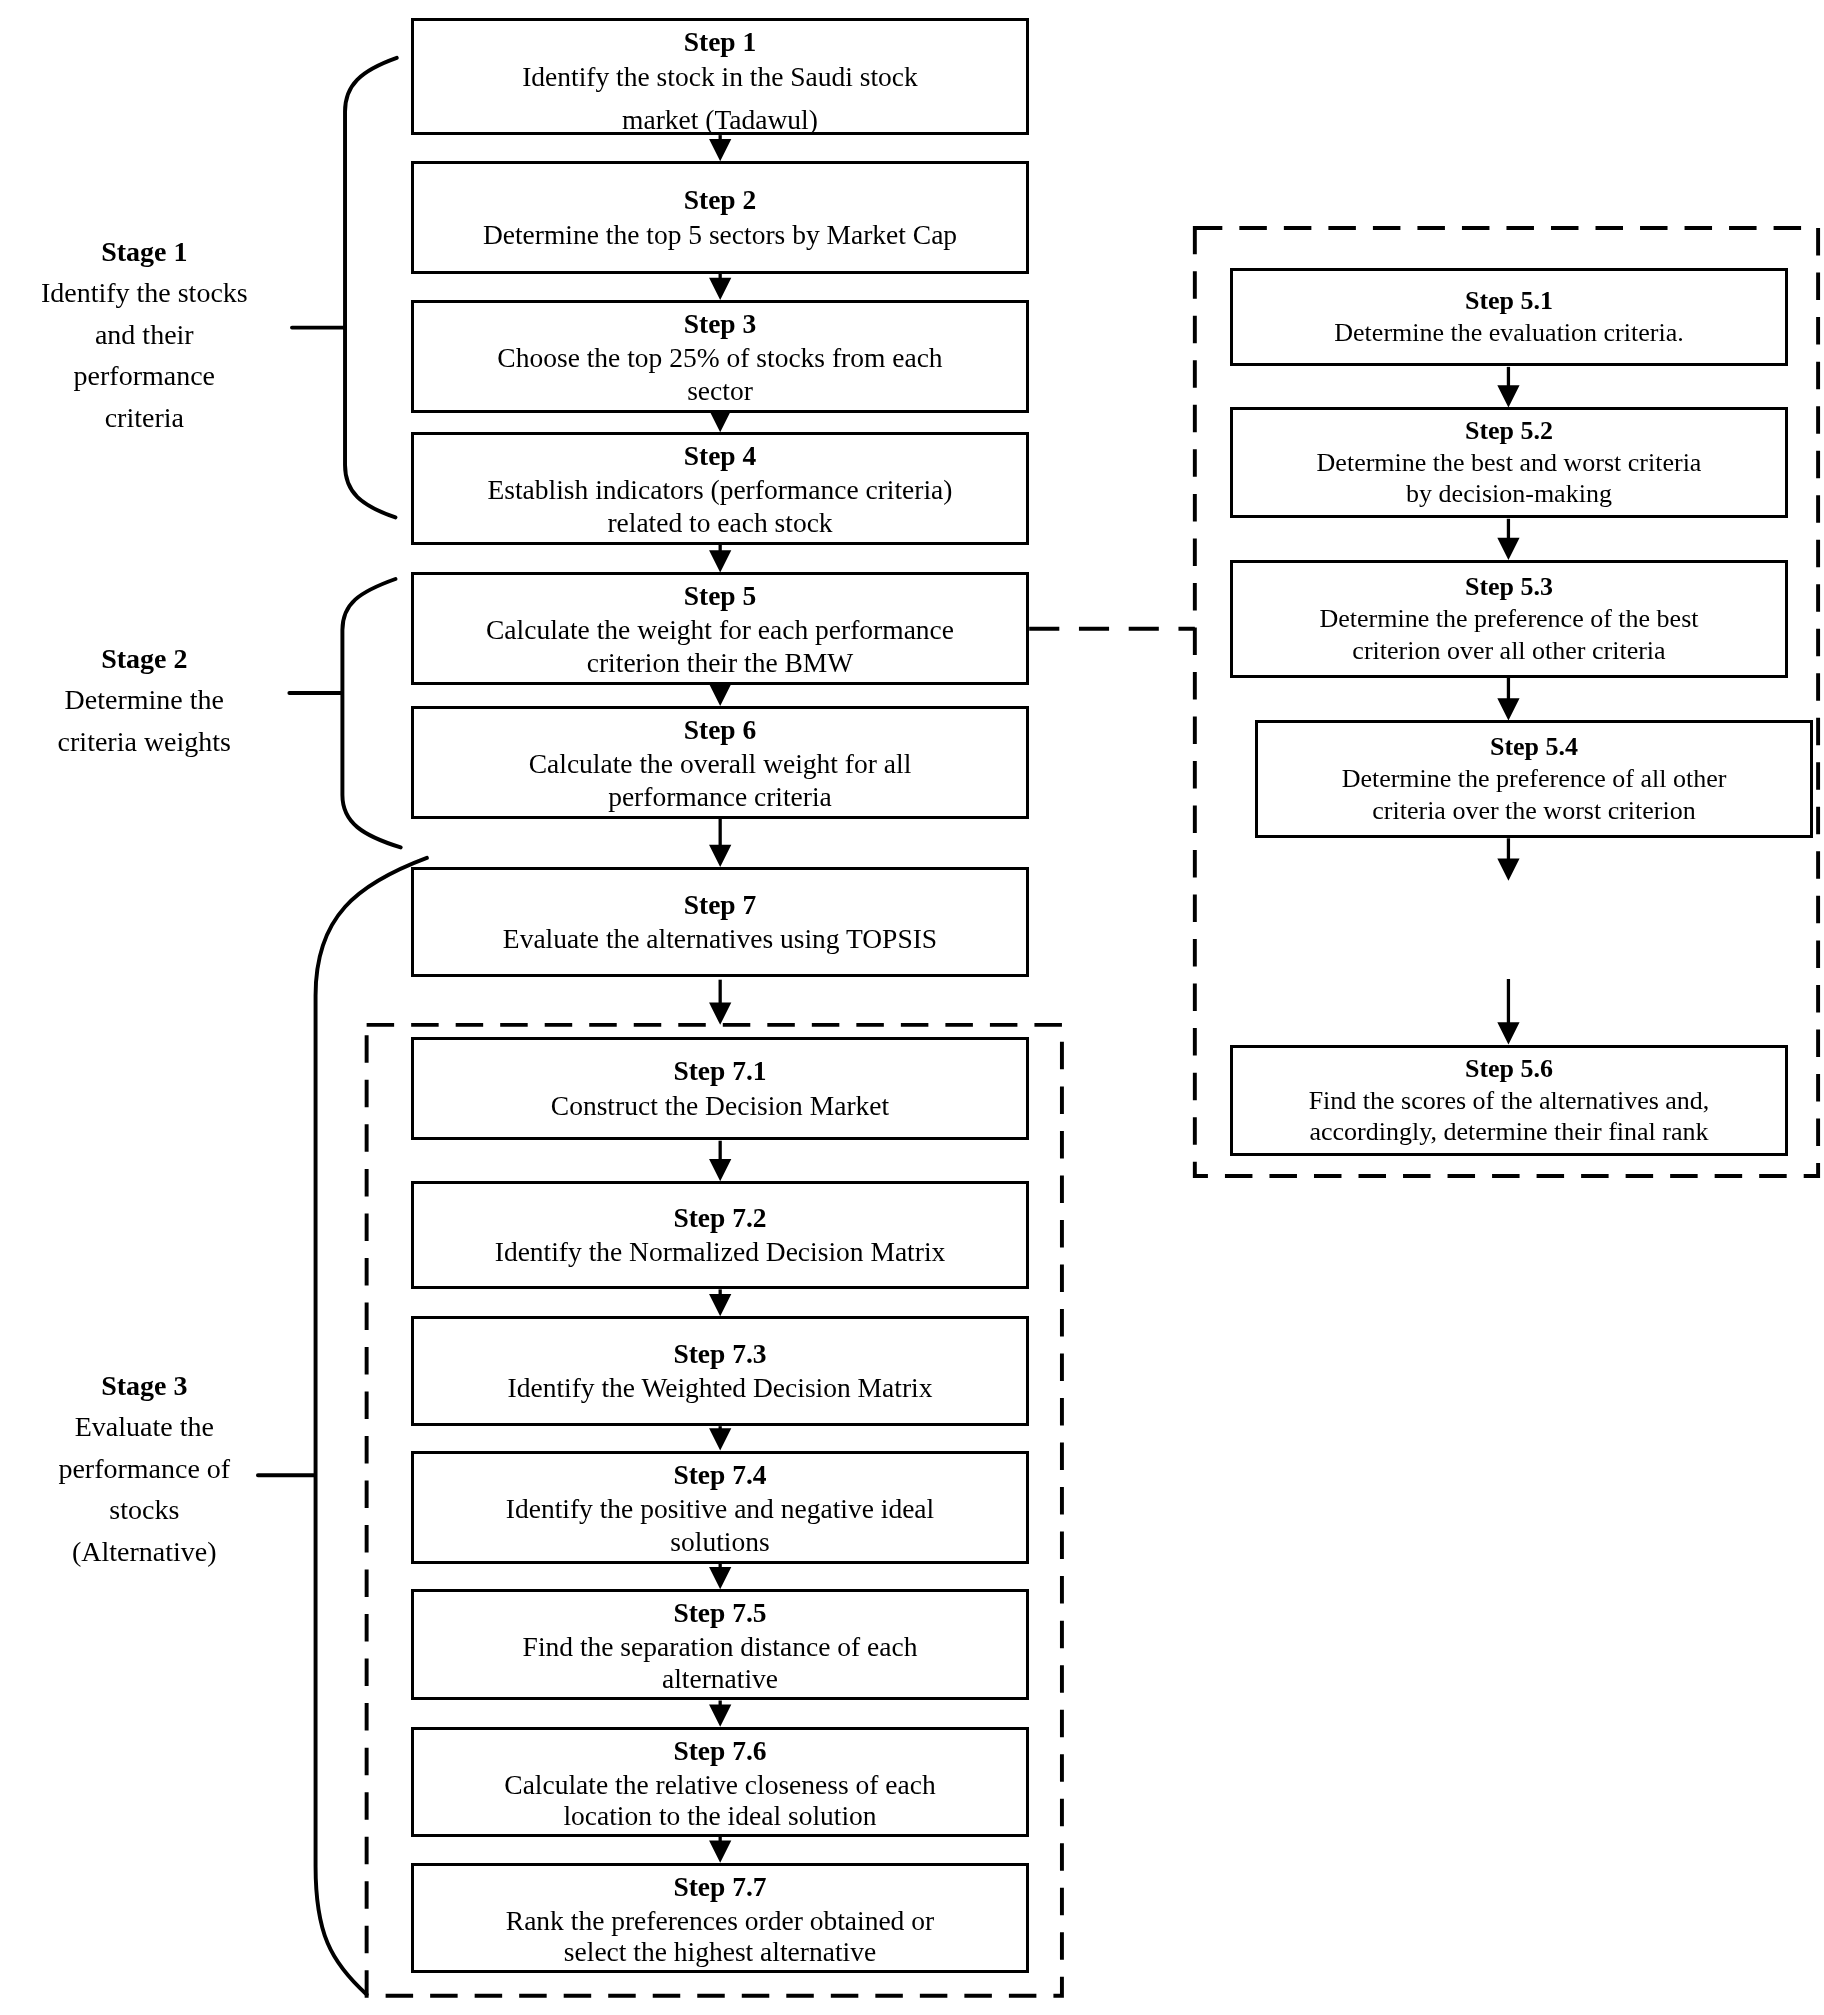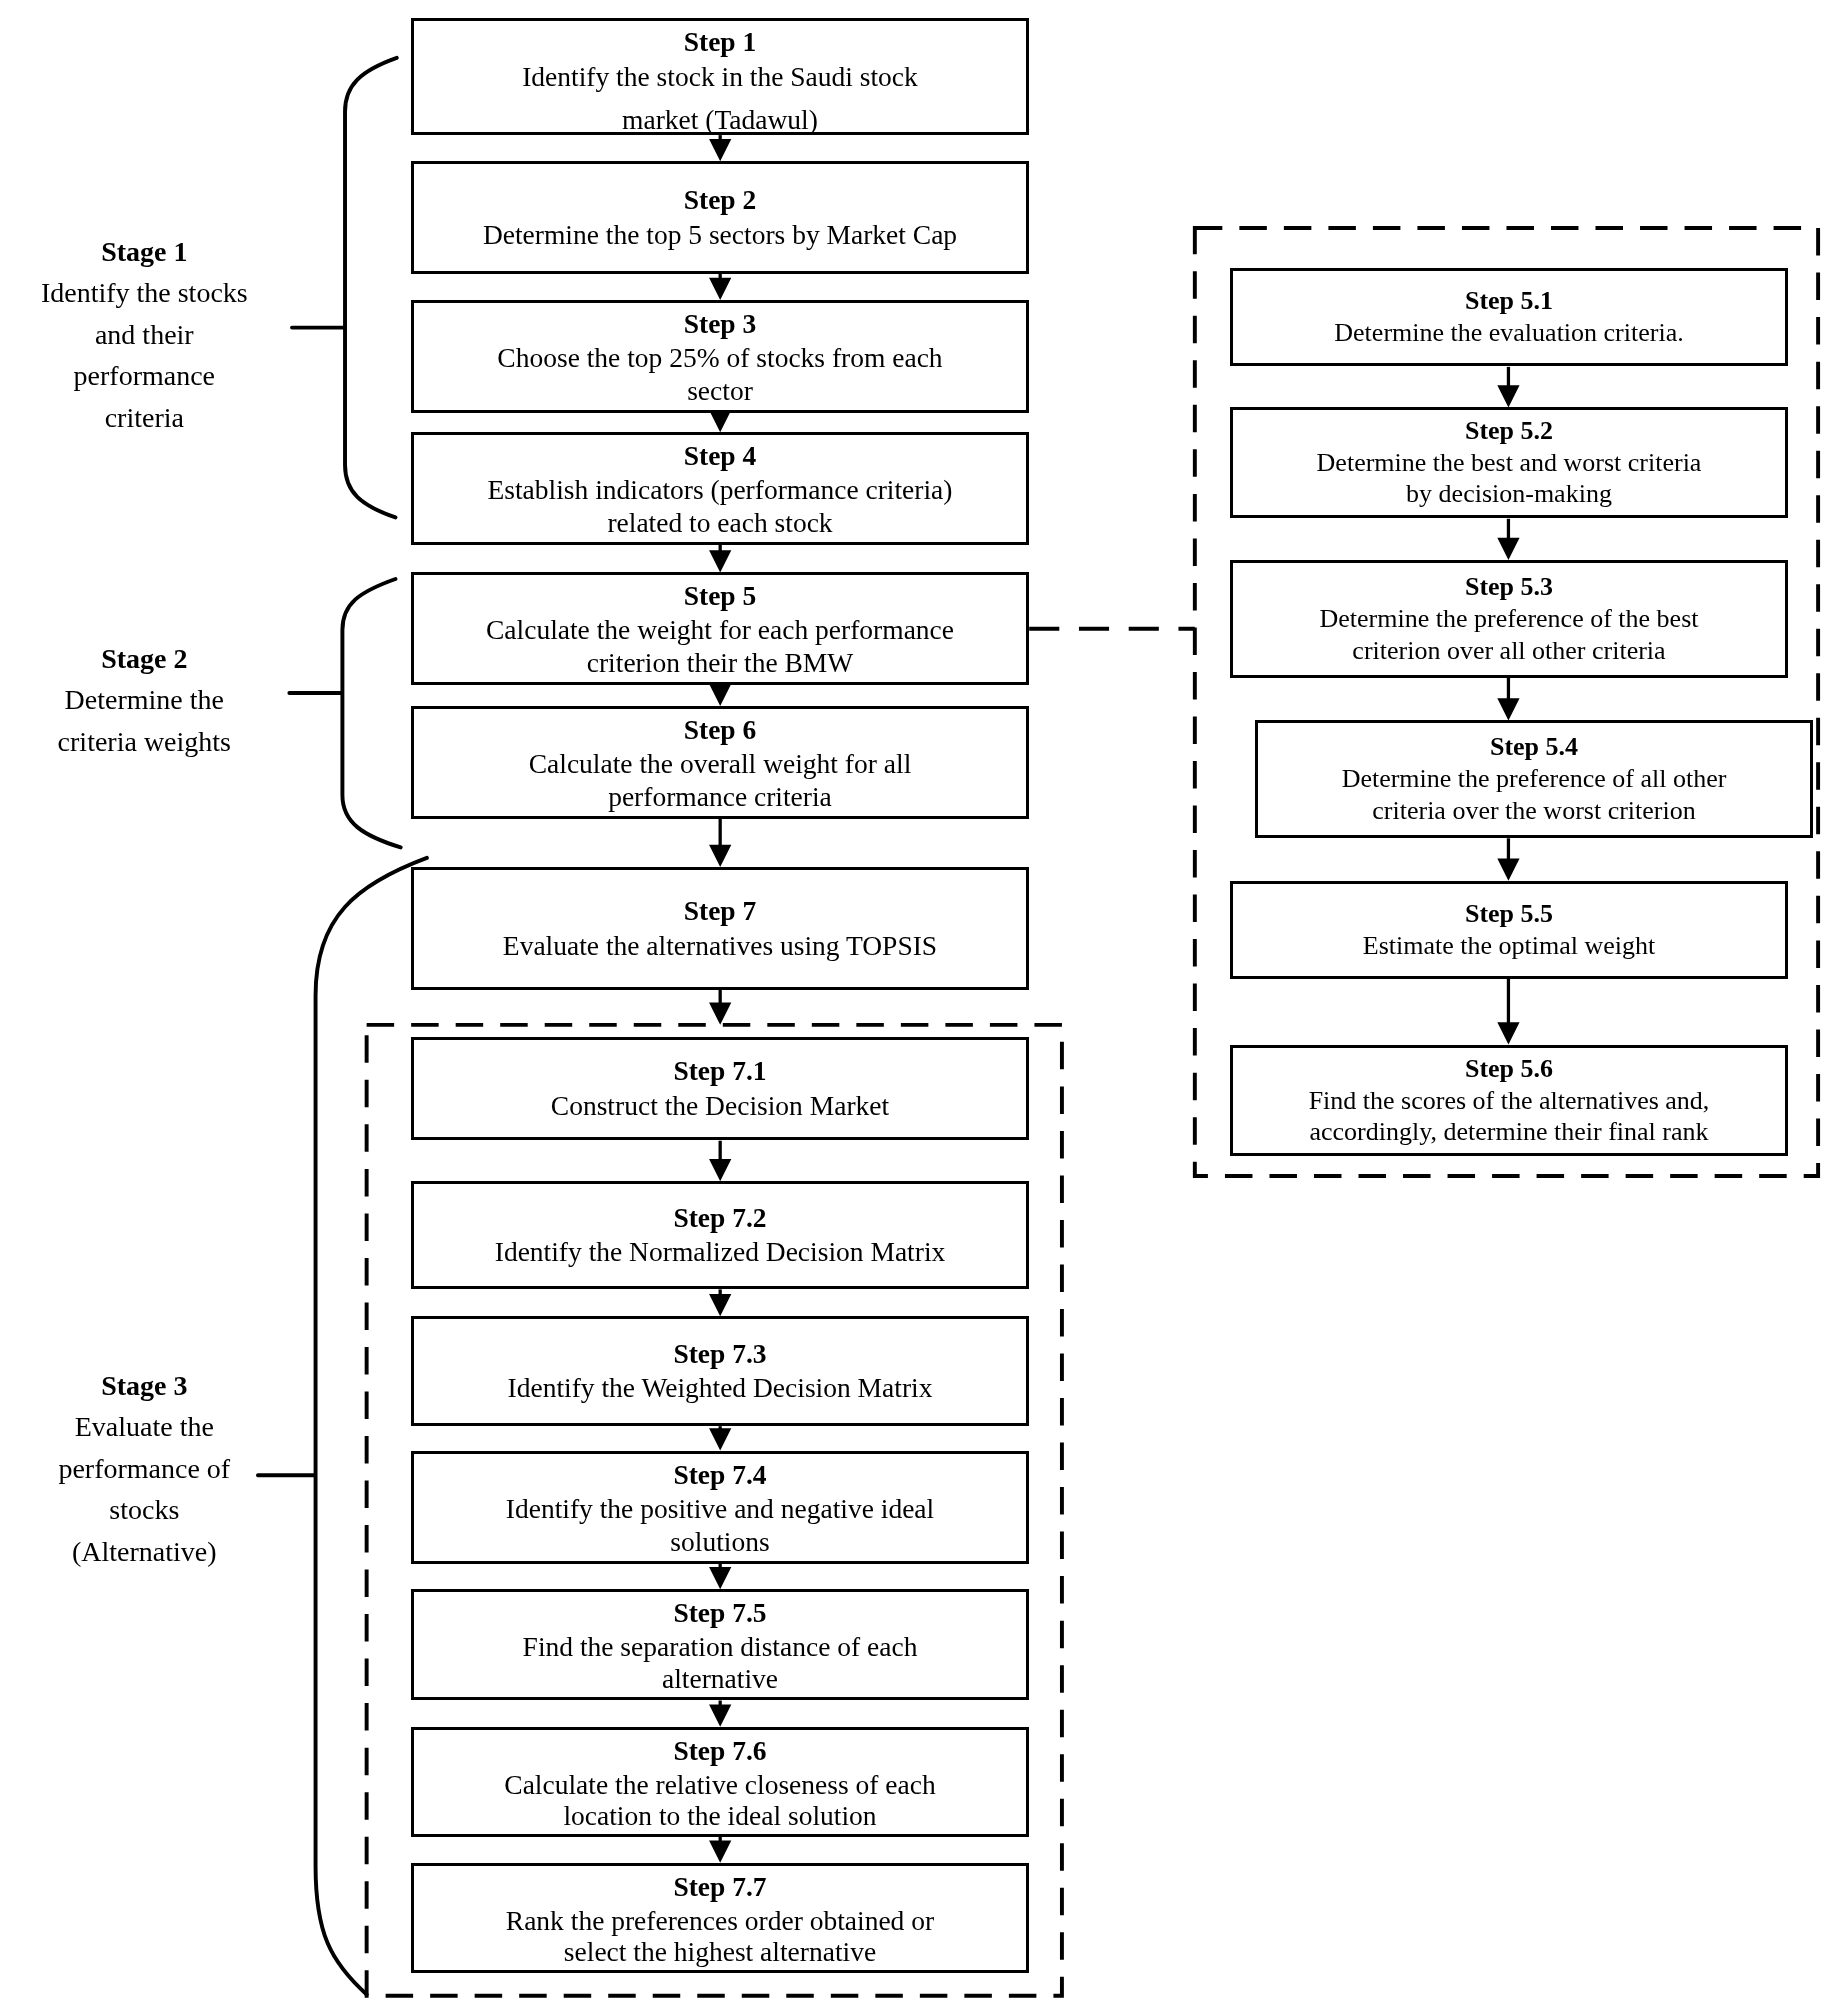--- a/index.html
+++ b/index.html
@@ -167,21 +167,21 @@
   <div class="box" style="left:411px;top:572px;width:618px;height:113px;">
     <div class="title">Step 5</div>
     <div class="line">Calculate the weight for each performance</div>
     <div class="line">criterion their the BMW</div>
   </div>
   <div class="box" style="left:411px;top:706px;width:618px;height:113px;">
     <div class="title">Step 6</div>
     <div class="line">Calculate the overall weight for all</div>
     <div class="line">performance criteria</div>
   </div>
-  <div class="box" style="left:411px;top:867px;width:618px;height:123px;">
+  <div class="box" style="left:411px;top:867px;width:618px;height:110px;">
     <div class="title">Step 7</div>
     <div class="line">Evaluate the alternatives using TOPSIS</div>
   </div>
 
   <div class="box" style="left:411px;top:1037px;width:618px;height:103px;">
     <div class="title">Step 7.1</div>
     <div class="line">Construct the Decision Market</div>
   </div>
   <div class="box" style="left:411px;top:1181px;width:618px;height:108px;">
     <div class="title">Step 7.2</div>
@@ -224,24 +224,20 @@
   <div class="box rbox" style="left:1230px;top:560px;width:558px;height:118px;">
     <div class="title">Step 5.3</div>
     <div class="line">Determine the preference of the best</div>
     <div class="line">criterion over all other criteria</div>
   </div>
   <div class="box rbox" style="left:1230px;top:720px;width:558px;height:118px;margin-left:25px;">
     <div class="title">Step 5.4</div>
     <div class="line">Determine the preference of all other</div>
     <div class="line">criteria over the worst criterion</div>
   </div>
-  <div class="box rbox" style="left:1230px;top:881px;width:558px;height:98px;">
-    <div class="title">Step 5.5</div>
-    <div class="line">Estimate the optimal weight</div>
-  </div>
   <div class="box rbox" style="left:1230px;top:1045px;width:558px;height:111px;">
     <div class="title">Step 5.6</div>
     <div class="line">Find the scores of the alternatives and,</div>
     <div class="line">accordingly, determine their final rank</div>
   </div>
 
 </div>
 
 
 </body></html>

